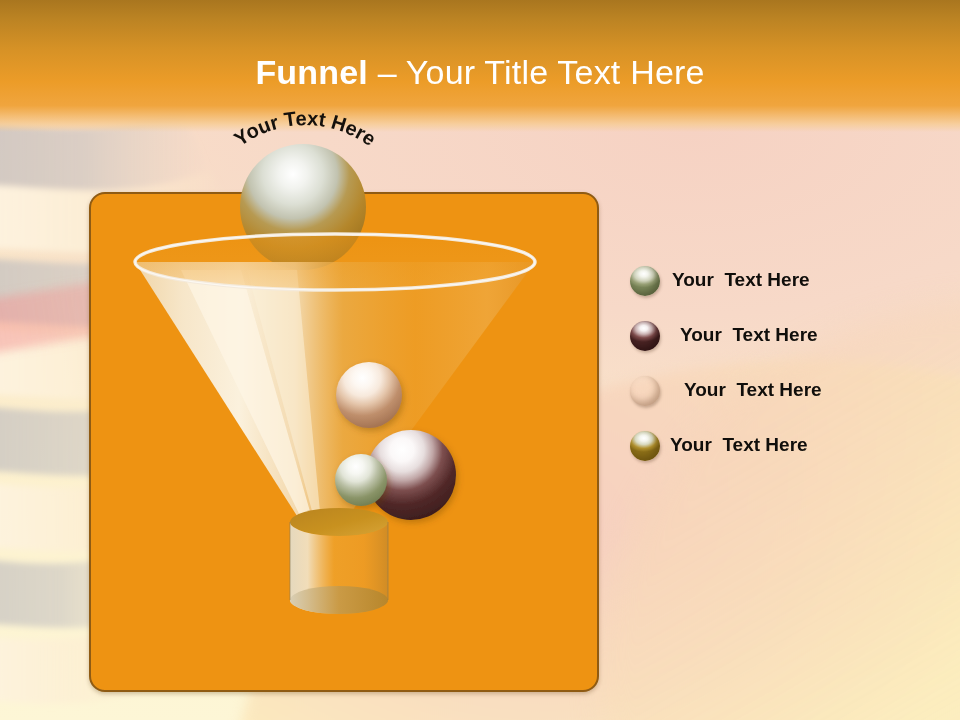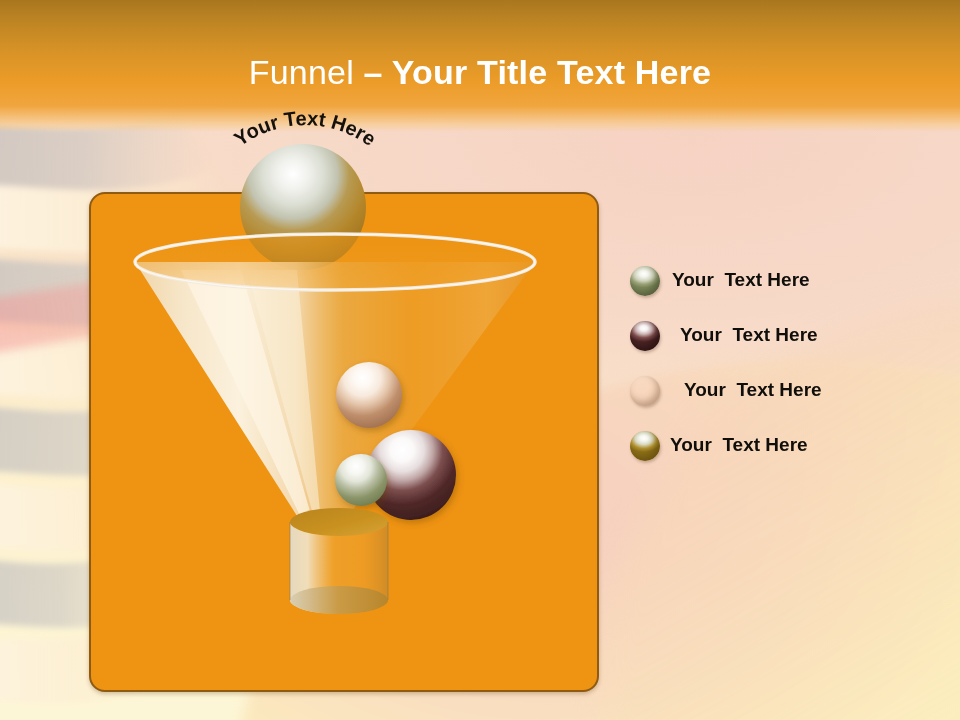--- a/index.html
+++ b/index.html
@@ -88,22 +88,22 @@
     left: 0;
     top: 52px;
     width: 960px;
     text-align: center;
     color: #ffffff;
     font-size: 34px;
     line-height: 40px;
     letter-spacing: 0.2px;
     white-space: pre;
   }
-  .slide-title .t-bold { font-weight: normal; }
-  .slide-title .t-reg  { font-weight: bold; }
+  .slide-title .t-bold { font-weight: bold; }
+  .slide-title .t-reg  { font-weight: normal; }
 
   
   .panel {
     position: absolute;
     left: 89px;
     top: 192px;
     width: 506px;
     height: 496px;
     background: #ee9312;
     border: 2px solid #8f5b13;

